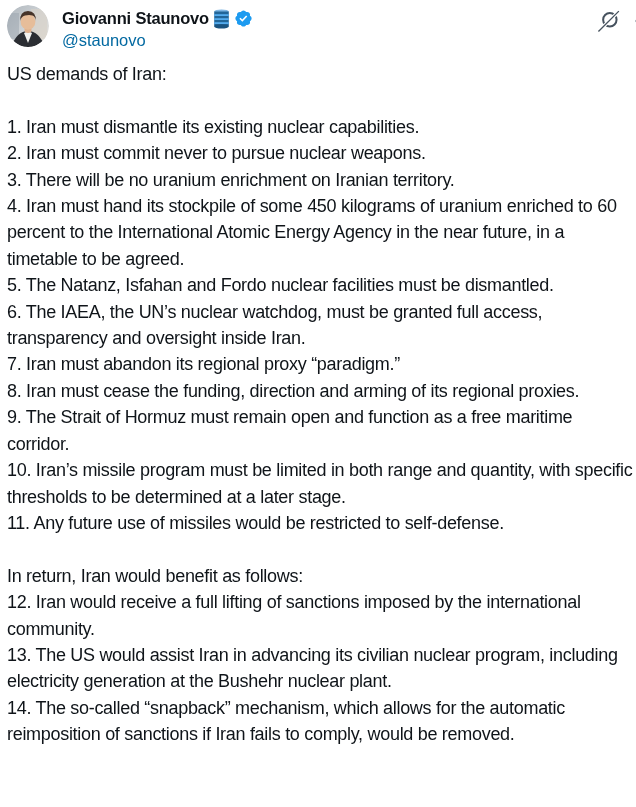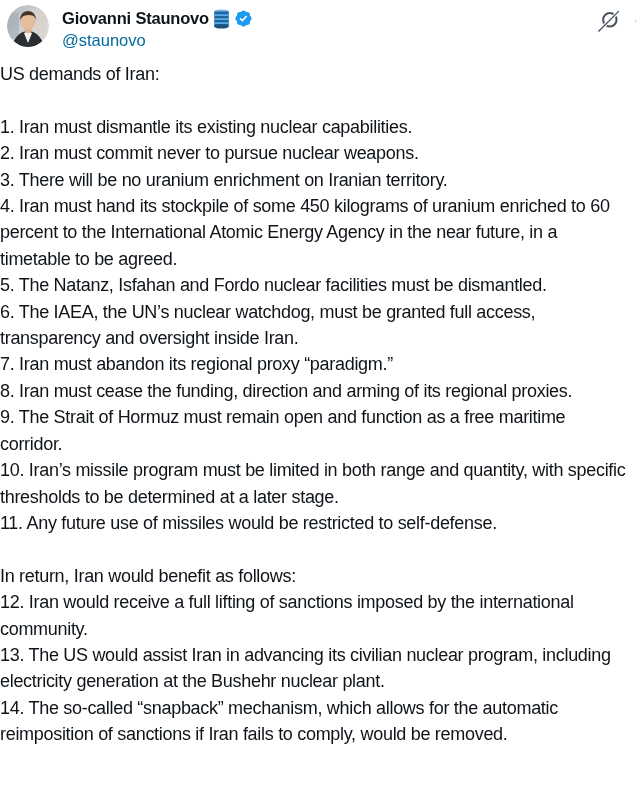--- a/index.html
+++ b/index.html
@@ -34,21 +34,21 @@
     display:flex; align-items:center; gap:11px;
   }
   .icon-btn {
     background:none; border:none; padding:0; margin:0;
     width:24px; height:24px; display:flex; align-items:center; justify-content:center;
     cursor:pointer;
   }
 
   
   .tweet-text {
-    position:absolute; left:0; top:61px; width:630px;
+    position:absolute; left:7px; top:61px; width:630px;
     font-size:18px; line-height:26.4px; letter-spacing:-0.3px;
     color:#0f1419; white-space:pre-wrap; word-wrap:break-word;
   }
 </style>
 </head>
 <body>
 
 <article class="tweet">
 
   <div class="avatar">

